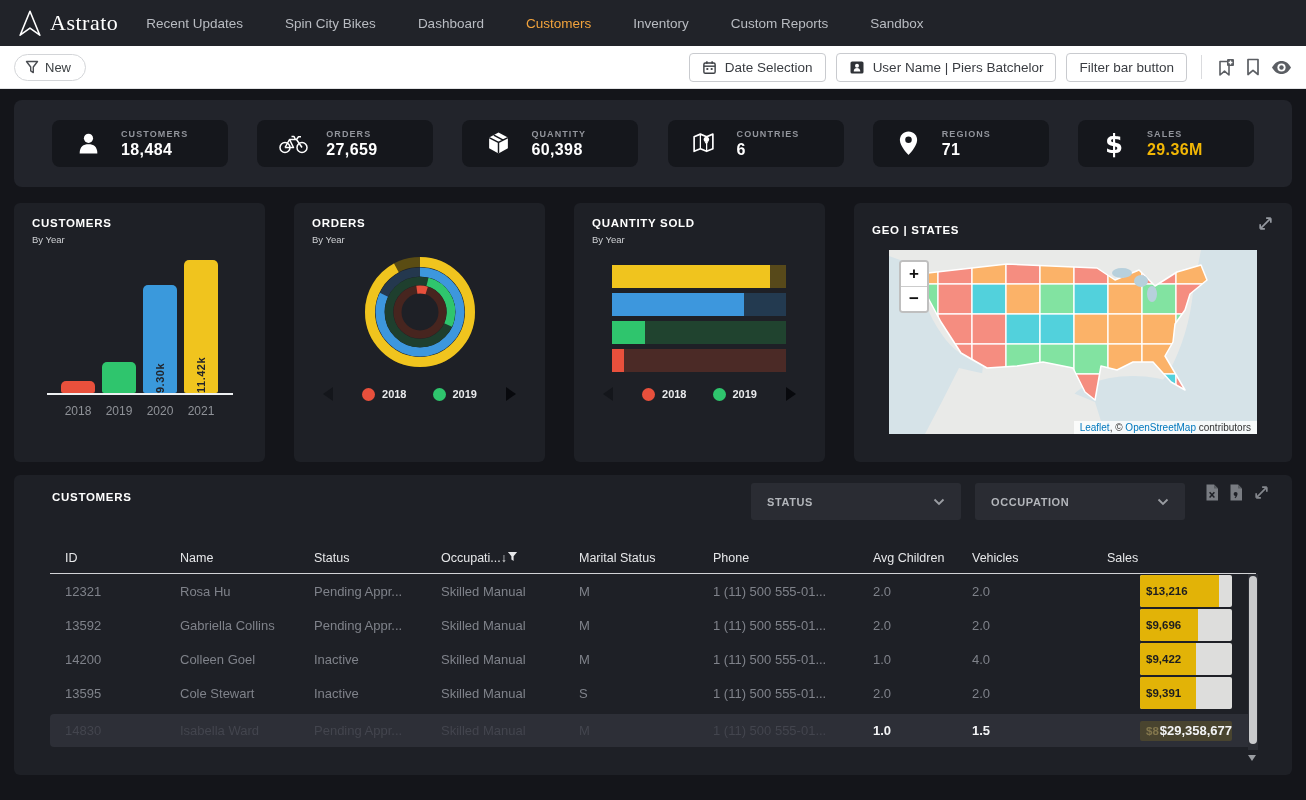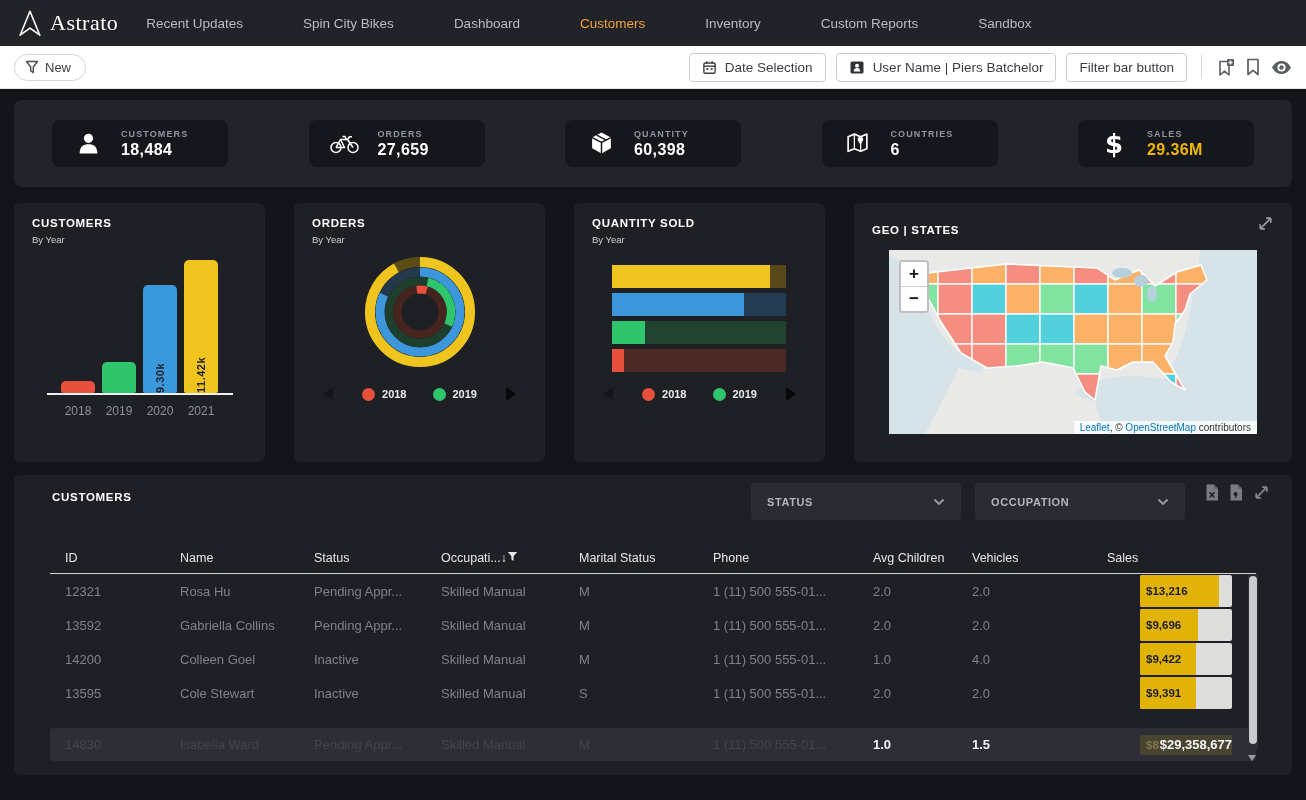--- a/index.html
+++ b/index.html
@@ -1,21 +1,21 @@
 <!DOCTYPE html>
 <html><head>
 <meta charset="utf-8">
 <style>
   html,body{margin:0;padding:0;overflow:hidden}
   body{width:1306px;height:800px;background:#14151a;font-family:"Liberation Sans",sans-serif;-webkit-font-smoothing:antialiased}
   
   .topnav{height:46px;background:#212329;display:flex;align-items:center;padding:0 16px;box-sizing:border-box}
   .brand{display:flex;align-items:center;gap:7px;margin-right:28px;cursor:pointer}
   .brand-name{font-family:"Liberation Serif",serif;font-size:22px;color:#fff;letter-spacing:.5px}
-  .nav-items{display:flex;gap:60px}
+  .nav-items{display:flex;gap:42px}
   .nav-item{font-size:13.5px;color:#b9bcc2;cursor:pointer;white-space:nowrap}
   .nav-item.active{color:#f2a33c}
   
   .toolbar{height:43px;background:#fff;border-bottom:1px solid #e2e3e5;display:flex;align-items:center;justify-content:space-between;padding:0 14px;box-sizing:border-box}
   .pill{display:flex;align-items:center;gap:6px;border:1px solid #d3d5d8;border-radius:15px;padding:5px 14px 5px 10px;font-size:13px;color:#3c4043;background:#fff;cursor:pointer}
   .tb-right{display:flex;align-items:center;gap:10px}
   .tb-btn{display:flex;align-items:center;gap:8px;border:1px solid #c9cbcf;border-radius:4px;padding:6px 12px;font-size:13.5px;color:#3a3d42;background:#fff;cursor:pointer;white-space:nowrap}
   .vdiv{width:1px;height:24px;background:#dadbde;margin:0 4px}
   .tb-icon{display:flex;align-items:center;cursor:pointer}
   main{padding:11px 14px 0}
@@ -71,21 +71,21 @@
   .c0{padding-left:15px}
   .num{text-align:left}
   .c8{padding-right:24px}
   .trow{height:34px;font-size:13px;color:#7f828a;cursor:default}
   .hdr-occ{display:flex;align-items:center;}
   .sort-glyph{font-size:12px;color:#e6e7e9}
   .sales-cell{display:flex;justify-content:flex-end}
   .sbar{width:92px;height:32px;background:#dddddc;border-radius:2px;position:relative;overflow:hidden}
   .sbar-fill{position:absolute;left:0;top:0;bottom:0;background:#e2b307}
   .sbar-text{position:absolute;left:6px;top:50%;transform:translateY(-50%);font-size:11.5px;font-weight:bold;color:#1c1d20}
-  .totals{height:33px;background:#2d2f37;border-radius:4px;margin-top:18px;font-size:13px;color:#43454e}
+  .totals{height:33px;background:#2d2f37;border-radius:4px;margin-top:4px;font-size:13px;color:#43454e}
   .totals .bold{color:#f3f4f6;font-weight:bold}
   .sales-total{position:relative;display:flex;justify-content:flex-end;align-items:center;padding-right:24px}
   .faded-partial{position:absolute;right:24px;top:50%;transform:translateY(-50%);width:92px;height:20px;border-radius:2px;background:rgba(226,179,7,.16)}
   .faded-partial span{position:absolute;left:6px;top:50%;transform:translateY(-50%);font-size:11.5px;font-weight:bold;color:rgba(214,193,120,.40)}
   .sales-total .bold{position:relative;z-index:2}
   .scrollbar{position:absolute;right:34px;top:99px;width:10px;height:176px;background:#2b2d34}
   .sb-thumb{position:absolute;top:2px;left:1px;width:8px;height:168px;background:#c9cacc;border-radius:4px;cursor:pointer}
   .sb-arrow{position:absolute;right:36px;top:280px;width:0;height:0;border-left:4px solid transparent;border-right:4px solid transparent;border-top:6px solid #9a9da2;cursor:pointer}
 </style>
 </head>
@@ -205,20 +205,32 @@
           <svg width="25" height="25" viewBox="0 0 24 24">
             <path d="M3,5.5 L9,3 L15,5.5 L21,3 V17 L15,19.5 L9,17 L3,19.5 Z" fill="none" stroke="#fff" stroke-width="1.6" stroke-linejoin="round"></path>
             <path d="M9,3 V17 M15,5.5 V19.5" stroke="#fff" stroke-width="1.2"></path>
             <circle cx="14.8" cy="8" r="2.6" fill="#fff"></circle>
             <path d="M14.8,13 l-2,-3 h4 Z" fill="#fff"></path>
           </svg>
         </span>
         <div>
           <div class="kpi-label">COUNTRIES</div>
           <div class="kpi-value">6</div>
+        </div>
+      </div>
+      <div class="kpi-card">
+        <span class="kpi-icon">
+          <svg width="23" height="27" viewBox="0 0 24 28">
+            <path d="M12,1.5 C6.8,1.5 3,5.4 3,10.4 C3,17.2 12,26 12,26 S21,17.2 21,10.4 C21,5.4 17.2,1.5 12,1.5 Z" fill="#fff"></path>
+            <circle cx="12" cy="10.2" r="3.4" fill="#15171c"></circle>
+          </svg>
+        </span>
+        <div>
+          <div class="kpi-label">REGIONS</div>
+          <div class="kpi-value">71</div>
         </div>
       </div>
       <div class="kpi-card">
         <span class="kpi-icon">
           <svg width="20" height="28" viewBox="0 0 20 28">
             <text x="10" y="23" font-size="26" font-weight="bold" fill="#fff" text-anchor="middle" font-family="DejaVu Sans, sans-serif">$</text>
           </svg>
         </span>
         <div>
           <div class="kpi-label">SALES</div>

